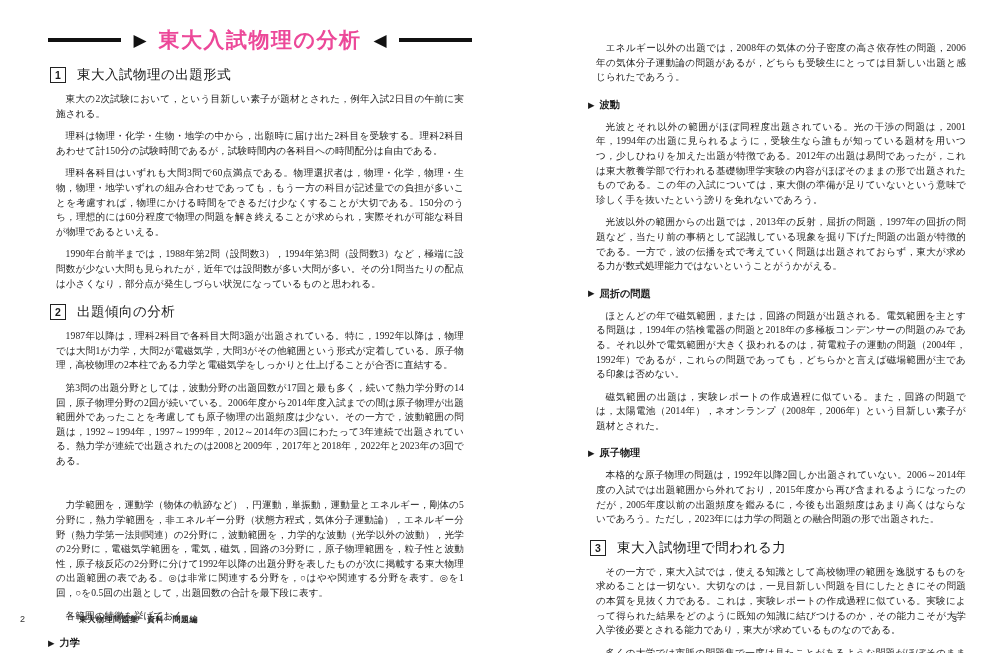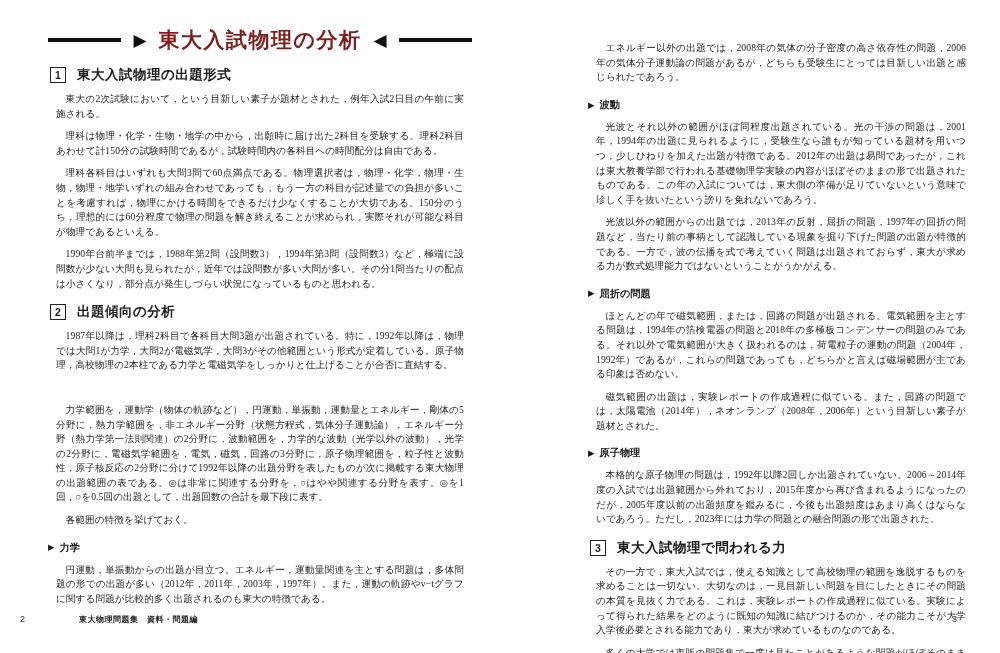--- a/index.html
+++ b/index.html
@@ -18,37 +18,37 @@
 
   
   .title-row{
     display:flex;align-items:center;justify-content:center;
     gap:12px;margin:0 0 10px 0;
     font-family:"Liberation Sans","DejaVu Sans",sans-serif;
   }
   .title-bar{display:inline-block;width:78px;height:4px;background:#111;}
   .title-tri{font-size:17px;line-height:1;color:#111;font-weight:bold;}
   .title-text{
-    font-size:21px;font-weight:bold;letter-spacing:1.5px;color:#7f1d1d;
+    font-size:21px;font-weight:bold;letter-spacing:1.5px;color:#ec4899;
     white-space:nowrap;
   }
 
   
   .sec-heading{
     display:flex;align-items:center;gap:11px;
     margin:12px 0 7px 2px;
     font-family:"Liberation Sans","DejaVu Sans",sans-serif;
   }
   .sec-num{
     box-sizing:border-box;width:16px;height:16px;
     border:1.4px solid #222;
     display:flex;align-items:center;justify-content:center;
     font-size:10.5px;font-weight:bold;line-height:1;
   }
-  .sec-title{font-size:13.5px;font-weight:bold;letter-spacing:0.5px;}
+  .sec-title{font-size:13.5px;font-weight:normal;letter-spacing:0.5px;}
 
   
   .para{
     margin:8px;font-size:9.6px;line-height:14.6px;
     text-align:justify;text-indent:1em;
     letter-spacing:0.1px;
   }
 
   
   .sub-heading{
@@ -95,20 +95,21 @@
         </div>
         <p class="para">東大の2次試験において，という目新しい素子が題材とされた，例年入試2日目の午前に実施される。</p>
         <p class="para">理科は物理・化学・生物・地学の中から，出願時に届け出た2科目を受験する。理科2科目あわせて計150分の試験時間であるが，試験時間内の各科目への時間配分は自由である。</p>
         <p class="para">理科各科目はいずれも大問3問で60点満点である。物理選択者は，物理・化学，物理・生物，物理・地学いずれの組み合わせであっても，もう一方の科目が記述量での負担が多いことを考慮すれば，物理にかける時間をできるだけ少なくすることが大切である。150分のうち，理想的には60分程度で物理の問題を解き終えることが求められ，実際それが可能な科目が物理であるといえる。</p>
         <p class="para">1990年台前半までは，1988年第2問（設問数3），1994年第3問（設問数3）など，極端に設問数が少ない大問も見られたが，近年では設問数が多い大問が多い。その分1問当たりの配点は小さくなり，部分点が発生しづらい状況になっているものと思われる。</p>
         <div class="sec-heading">
           <span class="sec-num">2</span>
           <span class="sec-title">出題傾向の分析</span>
         </div>
         <p class="para">1987年以降は，理科2科目で各科目大問3題が出題されている。特に，1992年以降は，物理では大問1が力学，大問2が電磁気学，大問3がその他範囲という形式が定着している。原子物理，高校物理の2本柱である力学と電磁気学をしっかりと仕上げることが合否に直結する。</p>
+        <p class="para">第3問の出題分野としては，波動分野の出題回数が17回と最も多く，続いて熱力学分野の14回，原子物理分野の2回が続いている。2006年度から2014年度入試までの間は原子物理が出題範囲外であったことを考慮しても原子物理の出題頻度は少ない。その一方で，波動範囲の問題は，1992～1994年，1997～1999年，2012～2014年の3回にわたって3年連続で出題されている。熱力学が連続で出題されたのは2008と2009年，2017年と2018年，2022年と2023年の3回である。</p>
         <div class="v-space"></div>
         <p class="para">力学範囲を，運動学（物体の軌跡など），円運動，単振動，運動量とエネルギー，剛体の5分野に，熱力学範囲を，非エネルギー分野（状態方程式，気体分子運動論），エネルギー分野（熱力学第一法則関連）の2分野に，波動範囲を，力学的な波動（光学以外の波動），光学の2分野に，電磁気学範囲を，電気，磁気，回路の3分野に，原子物理範囲を，粒子性と波動性，原子核反応の2分野に分けて1992年以降の出題分野を表したものが次に掲載する東大物理の出題範囲の表である。◎は非常に関連する分野を，○はやや関連する分野を表す。◎を1回，○を0.5回の出題として，出題回数の合計を最下段に表す。</p>
         <p class="para">各範囲の特徴を挙げておく。</p>
         <div class="sub-heading">
           <span class="sub-tri">▶</span>
           <span>力学</span>
         </div>
         <p class="para">円運動，単振動からの出題が目立つ。エネルギー，運動量関連を主とする問題は，多体問題の形での出題が多い（2012年，2011年，2003年，1997年）。また，運動の軌跡やv−tグラフに関する問題が比較的多く出題されるのも東大の特徴である。</p>
       </div>
   </div>

